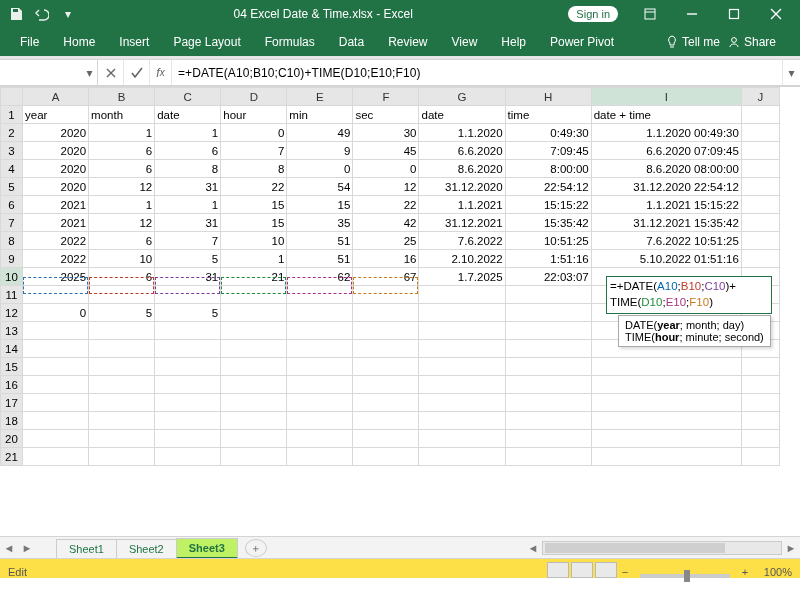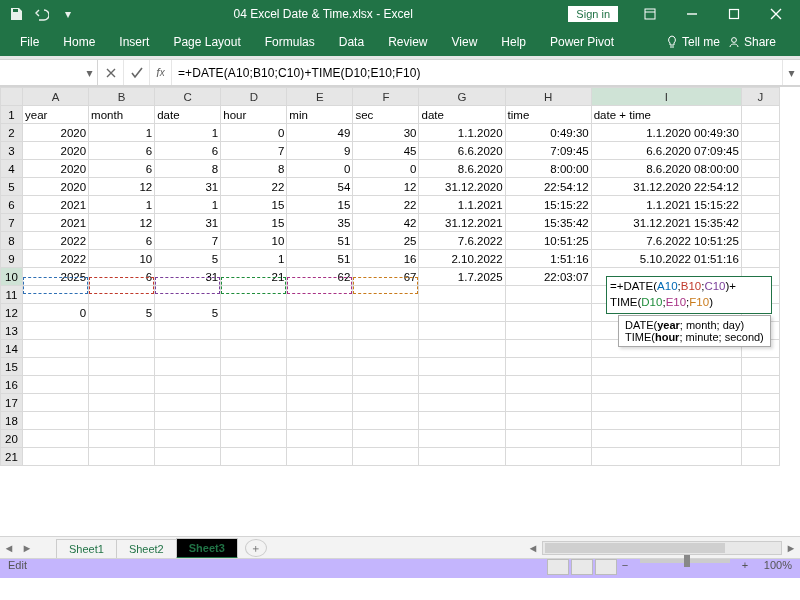--- a/index.html
+++ b/index.html
@@ -4,21 +4,21 @@
 <style>
   * { box-sizing: border-box; margin: 0; padding: 0; font-family: "Segoe UI", Tahoma, sans-serif; }
   body { width: 800px; height: 600px; overflow: hidden; background: #fff; font-size: 12px; }
 
   
   .titlebar { height: 28px; background: #217346; color: #fff; display: flex; align-items: center; }
   .qat { display: flex; align-items: center; gap: 6px; padding-left: 6px; }
   .qat .iconbtn { width: 20px; height: 20px; display: flex; align-items: center; justify-content: center; color: #fff; opacity: .9; }
   .title-center { flex: 1; text-align: center; font-size: 12px; }
   .title-right { display: flex; align-items: center; gap: 2px; padding-right: 4px; }
-  .signin { background: #fff; color: #217346; font-size: 11px; padding: 2px 8px; border-radius: 0; margin-right: 10px; }
+  .signin { background: #fff; color: #217346; font-size: 11px; padding: 2px 8px; border-radius: 8px; margin-right: 10px; }
   .winbtn { width: 40px; height: 28px; display: flex; align-items: center; justify-content: center; color: #fff; }
 
   
   .ribbon { height: 28px; background: #217346; color: #fff; display: flex; align-items: stretch; padding-left: 8px; }
   .ribbon .tab { padding: 0 12px; display: flex; align-items: center; font-size: 12px; cursor: pointer; }
   .ribbon .spacer { flex: 1; }
   .ribbon .right { display: flex; align-items: center; gap: 8px; padding-right: 24px; }
   .ribbon .right .ritem { display: flex; align-items: center; gap: 4px; }
   .ribbon-bottom { height: 4px; background: #e6e6e6; border-bottom: 1px solid #d4d4d4; }
 
@@ -62,28 +62,28 @@
   .rc-B{left:89px;width:65px;border-color:#c0392b}
   .rc-C{left:155px;width:65px;border-color:#7b3f99}
   .rc-D{left:221px;width:65px;border-color:#1e8c3a}
   .rc-E{left:287px;width:65px;border-color:#a83285}
   .rc-F{left:353px;width:65px;border-color:#c97b1c}
 
   
   .sheetbar { position: absolute; left:0; right:0; bottom: 20px; height: 22px; display:flex; align-items:center; background:#f3f3f3; border-top:1px solid #d4d4d4; font-size:11px;}
   .sheetbar .navbtn { width:18px; text-align:center; color:#777; }
   .sheetbar .stab { padding: 3px 12px; border:1px solid #ccc; border-bottom:none; background:#f3f3f3; margin-top:2px; margin-right:-1px; color:#217346;}
-  .sheetbar .stab.active { background:#000000; border-bottom:2px solid #217346; font-weight:600;}
+  .sheetbar .stab.active { background:#bef264; border-bottom:2px solid #217346; font-weight:600;}
   .sheetbar .addsheet { width:22px; height:18px; border:1px solid #ccc; border-radius:50%; margin-left:8px; text-align:center; line-height:16px; color:#666;}
   .sheetbar .sep { flex:1 }
   .sheetbar .hscroll { width:240px; height:14px; background:#e8e8e8; position:relative; border:1px solid #ccc;}
   .sheetbar .hthumb { position:absolute; left:2px; top:1px; height:10px; width:180px; background:#cfcfcf;}
 
   
-  .statusbar { position:absolute; left:0; right:0; bottom:0; height:20px; background:#c4b5fd; border-top:1px solid #d4d4d4; display:flex; align-items:flex-start; font-size:11px; color:#555; padding:0 8px;}
+  .statusbar { position:absolute; left:0; right:0; bottom:0; height:20px; background:#fde047; border-top:1px solid #d4d4d4; display:flex; align-items:flex-end; font-size:11px; color:#555; padding:0 8px;}
   .statusbar .sp { flex:1 }
   .viewbtn { width:22px; height:16px; margin:0 1px; border:1px solid #bbb; background:#e9e9e9;}
   .zoom-slider { width:90px; height:4px; background:#ccc; margin:0 8px; position:relative;}
   .zoom-slider .knob{position:absolute; left:44px; top:-4px; width:6px; height:12px; background:#888;}
 
   svg { display:block }
 </style>
 </head>
 <body>
 

